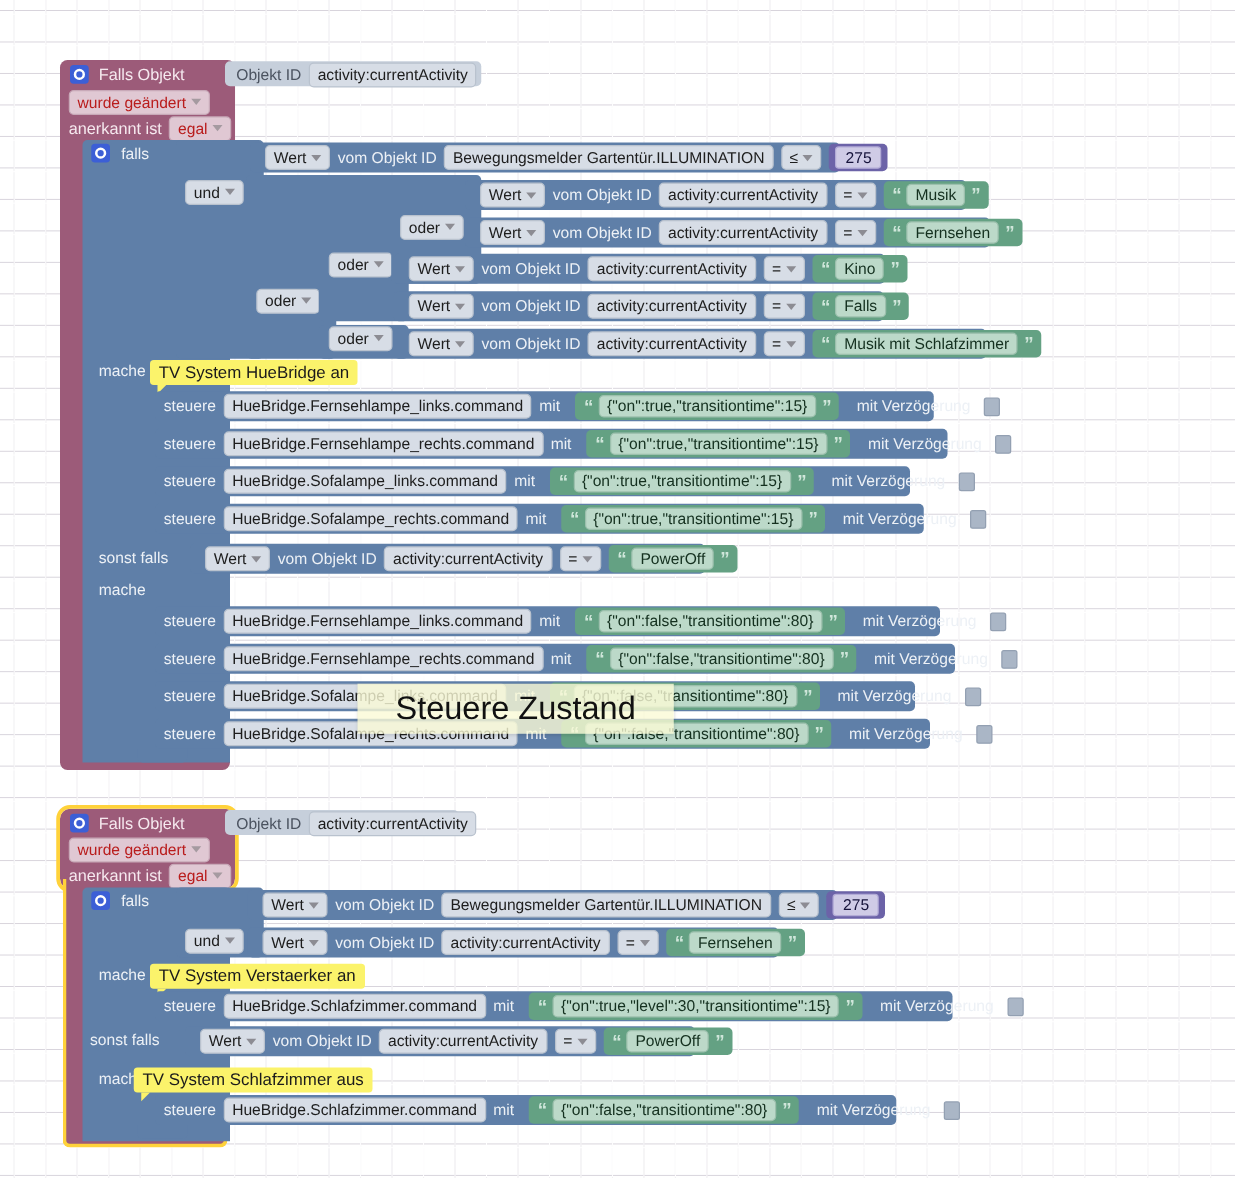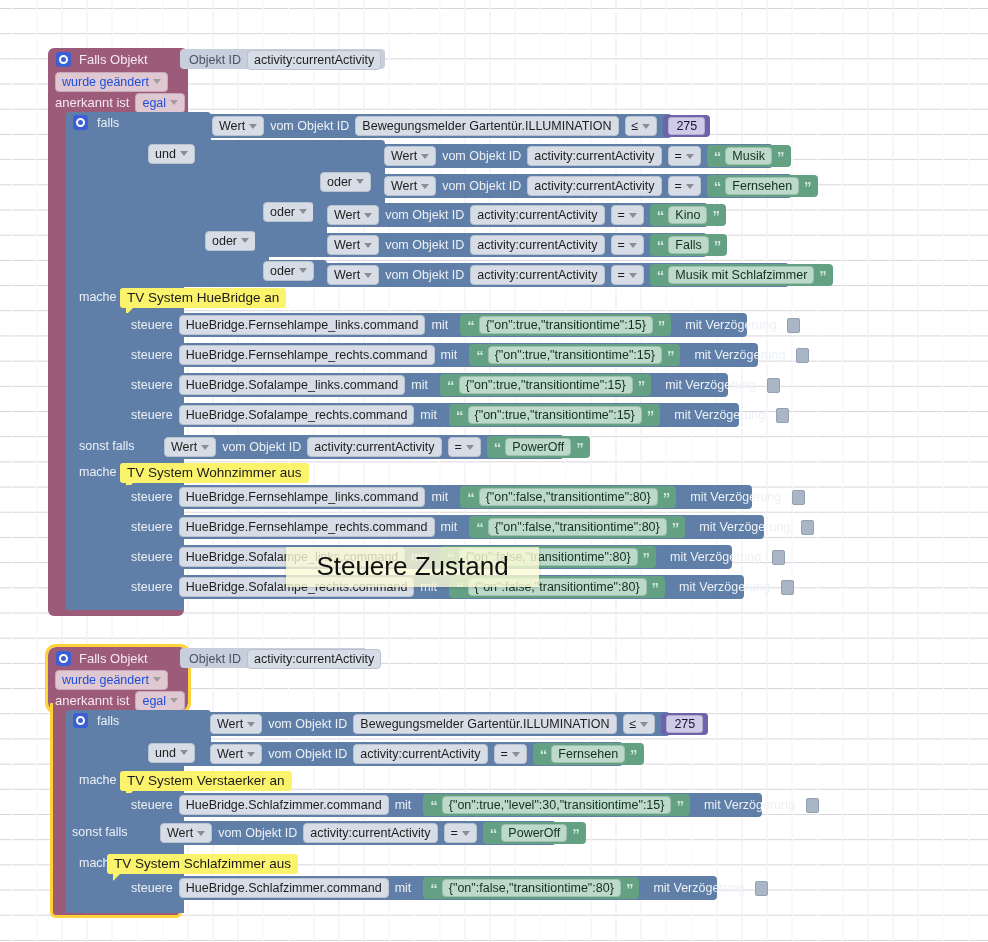--- a/index.html
+++ b/index.html
@@ -48,21 +48,21 @@
   .lbl-d{font-size:12.5px;color:#3b3b3b;}
   .lbl-hat{font-size:13px;color:#f6e9ef;}
 
   
   .fld{
     background:#d7dde6;color:#1d1d1d;border-radius:4px;
     padding:2px 6px;font-size:12.5px;line-height:14px;
     border:1px solid #b9c2ce;
   }
   .fld-hat{
-    background:#e0c8d3;color:#1d4ed8;border-radius:4px;
+    background:#e0c8d3;color:#b91c1c;border-radius:4px;
     padding:2px 6px;font-size:12.5px;line-height:14px;border:1px solid #c8a9b8;
   }
   .fld-g{
     background:#bcd9c9;color:#14301f;border-radius:4px;
     padding:1px 6px;font-size:12.5px;line-height:14px;border:1px solid #9cc0ad;
   }
   .fld-n{
     background:#cfcbe6;color:#15123a;border-radius:3px;
     padding:1px 7px;font-size:12.5px;line-height:14px;border:1px solid #b2abd6;
   }
@@ -367,21 +367,20 @@
         <span class="caret"></span>
       </span>
   <span class="green" style="display:inline-flex;align-items:center;gap:5px;padding:2px 7px;">
     <span class="quote">“</span>
     <span class="fld-g">PowerOff</span>
     <span class="quote">”</span>
   </span>
 </div>
 
 <div class="lbl" style="position:absolute;left:79px;top:465px;">mache</div>
-<div class="yellowcmt" style="left:120px;top:463px;">TV System Wohnzimmer aus</div>
 
 <div class="blk ctrl" style="left:124px;top:485px;width:628px;height:24px;"></div>
 <div class="row" style="left:131px;top:488px;height:18px;gap:6px;">
   <span class="lbl">steuere</span>
   <span class="fld">HueBridge.Fernsehlampe_links.command</span>
   <span class="lbl">mit</span>
   <span class="green" style="display:inline-flex;align-items:center;gap:5px;padding:2px 7px;margin-left:6px;">
     <span class="quote">“</span>
     <span class="fld-g">{"on":false,"transitiontime":80}</span>
     <span class="quote">”</span>

